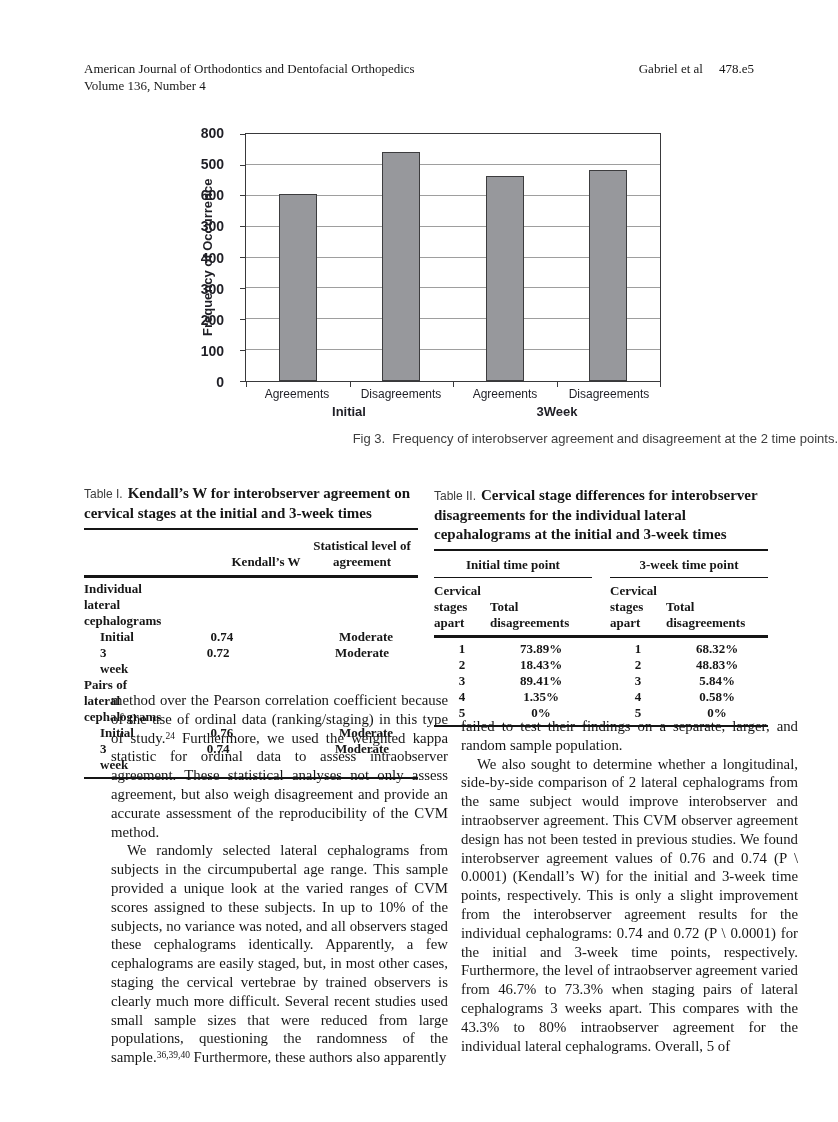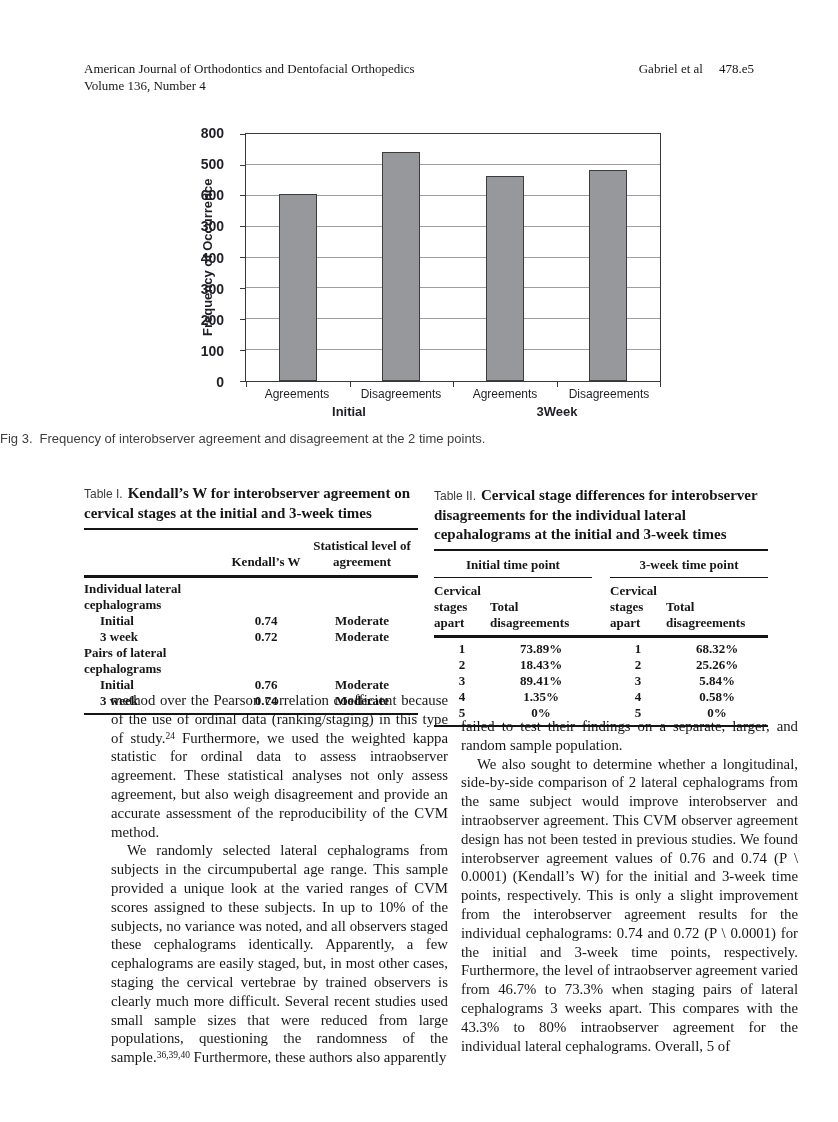--- a/index.html
+++ b/index.html
@@ -28,38 +28,38 @@
   .bar-slot{flex:1;display:flex;align-items:flex-end;justify-content:center;}
   .bar{width:38px;border:1.3px solid #3c3c3e;box-sizing:border-box;position:relative;z-index:2;}
   .chart-xlabels{position:absolute;left:245px;top:387px;width:416px;display:flex;
       font-family:"Liberation Sans",sans-serif;font-size:12px;color:#1f1f26;}
   .chart-xlabels .xcat{flex:1;text-align:center;}
   .chart-grouplabels{position:absolute;left:245px;top:404px;width:416px;display:flex;
       font-family:"Liberation Sans",sans-serif;font-weight:bold;font-size:13px;color:#1f1f26;}
   .chart-grouplabels .xgroup{flex:1;text-align:center;}
 
   
-  .fig-caption{position:absolute;left:0;top:431px;width:100%;text-align:left;
+  .fig-caption{position:absolute;left:0;top:431px;width:100%;text-align:right;
       font-family:"Liberation Sans",sans-serif;font-size:13px;color:#3d3d3d;}
   .fig-caption .cap-label{margin-right:7px;}
 
   
   .tbl{position:absolute;width:334px;font-weight:bold;font-size:13px;line-height:16px;}
   .tbl-title{margin:0 0 5px 0;font-size:15px;line-height:19px;font-weight:bold;}
   .tbl-label{font-family:"Liberation Sans",sans-serif;font-weight:normal;font-size:12px;color:#3c3c3c;margin-right:5px;text-align:right;}
   .rule2{border-top:2px solid #151515;}
   .rule3{border-top:3px solid #151515;}
   .rule25{border-top:2.5px solid #151515;}
   .rule15{border-top:1.5px solid #151515;}
 
   
   .t1-head{display:grid;grid-template-columns:1fr 80px 112px;align-items:end;padding:8px 0 5px 0;}
   .t1-head .hc{text-align:center;}
   .t1-body{padding:3px 0 4px 0;}
-  .t1-row{display:grid;grid-template-columns:1fr 80px 112px;}
+  .t1-row{display:grid;grid-template-columns:1fr 80px 112px;gap:48px;}
   .t1-row .sub{padding-left:16px;}
   .t1-row .val{text-align:center;}
 
   
   .t2-halves{display:grid;grid-template-columns:1fr 18px 1fr;}
   .t2-group{text-align:center;padding:6px 0 4px 0;}
   .t2-colheads{display:grid;grid-template-columns:56px 1fr;align-items:end;padding:5px 0 4px 0;}
   .t2-colheads .c2{text-align:left;}
   .t2-body{padding:3px 0 4px 0;}
   .t2-row{display:grid;grid-template-columns:56px 1fr;}
@@ -240,21 +240,21 @@
         </div>
       </div>
       <div></div>
       <div>
         <div class="t2-row">
           <div class="stage">1</div>
           <div class="pct">68.32%</div>
         </div>
         <div class="t2-row">
           <div class="stage">2</div>
-          <div class="pct">25.26%</div>
+          <div class="pct">48.83%</div>
         </div>
         <div class="t2-row">
           <div class="stage">3</div>
           <div class="pct">5.84%</div>
         </div>
         <div class="t2-row">
           <div class="stage">4</div>
           <div class="pct">0.58%</div>
         </div>
         <div class="t2-row">

